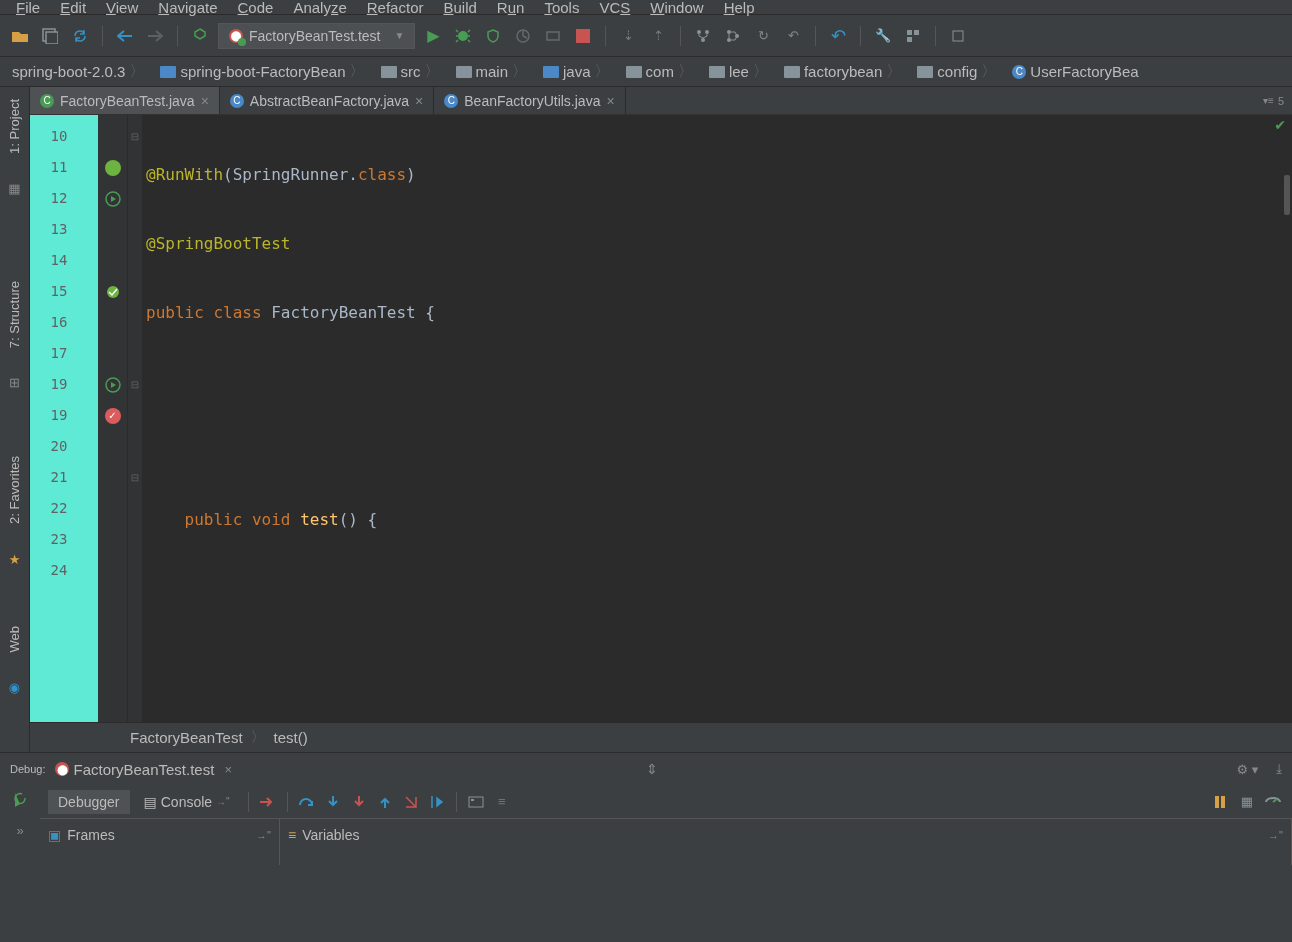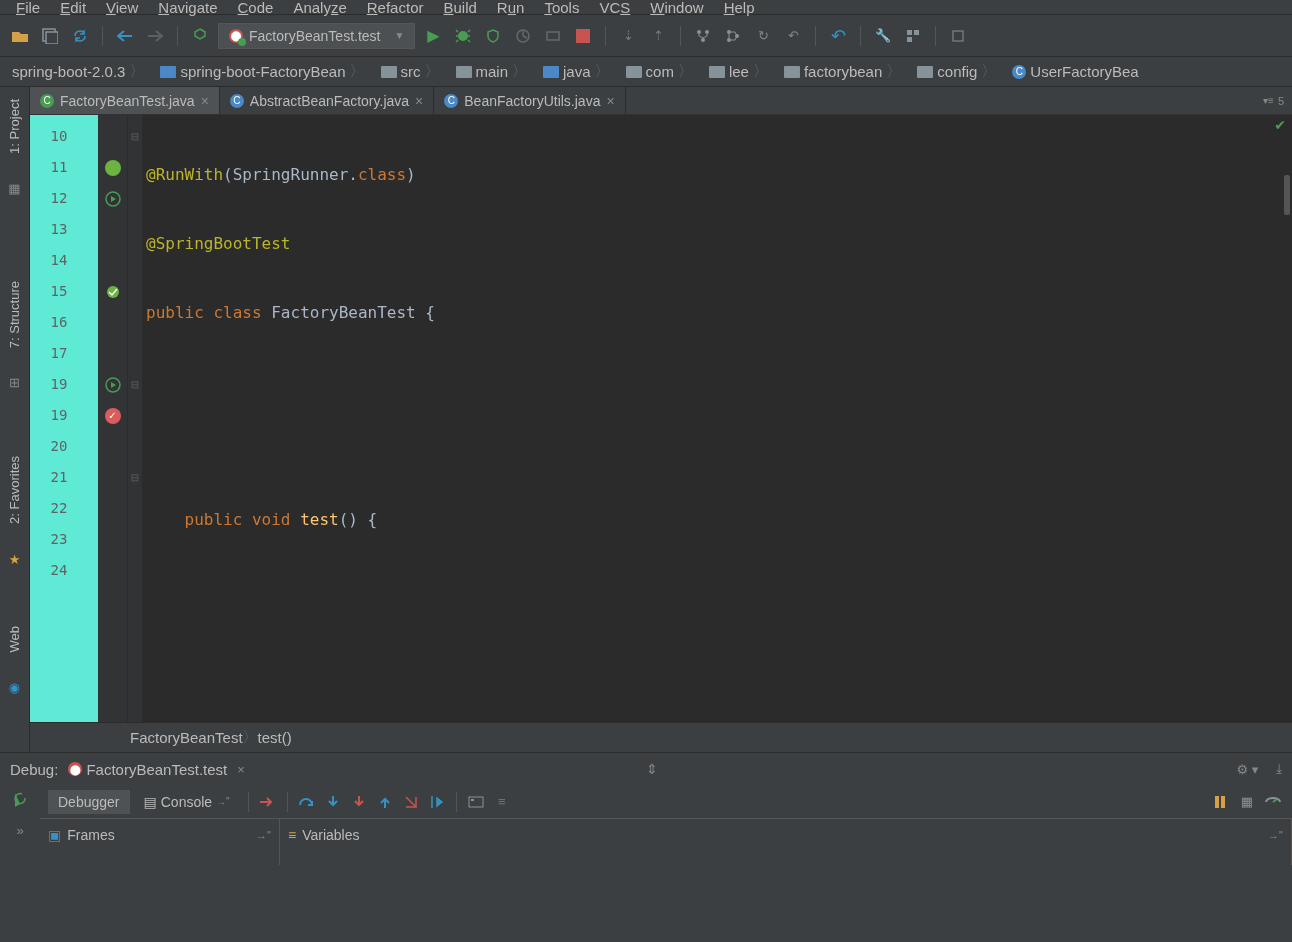--- a/index.html
+++ b/index.html
@@ -103,25 +103,25 @@
 .kw { color: #cc7832; text-align: right; }
 .ann { color: #bbb529; }
 .fld { color: #9876aa; font-style: italic; }
 .hint { color: #72737a; font-style: italic; }
 .cls { color: #a9b7c6; }
 .mth { color: #ffc66d; }
 
 .editor-status { margin-left: auto; display: flex; align-items: center; padding-right: 8px; gap: 4px; }
 .green-check { color: #499c54; font-size: 14px; }
 
-.crumb-bar { height: 30px; background: #3c3f41; border-top: 1px solid #2b2b2b; display: flex; align-items: center; padding: 0 10px 0 100px; color: #bbbbbb; font-size: 15px; }
+.crumb-bar { height: 30px; background: #3c3f41; border-top: 1px solid #2b2b2b; display: flex; align-items: center; padding: 0 10px 0 100px; gap: 8px; color: #bbbbbb; font-size: 15px; }
 
 .debug-panel { background: #3c3f41; border-top: 1px solid #2b2b2b; }
 .debug-header { display: flex; align-items: center; height: 32px; padding: 0 10px; gap: 10px; }
-.debug-header .title { color: #bbbbbb; font-size: 15px; text-align: center; }
+.debug-header .title { color: #bbbbbb; font-size: 11px; text-align: center; }
 .debug-header .gear { margin-left: auto; color: #888; cursor: pointer; }
 .debug-tabs { display: flex; align-items: center; height: 34px; padding: 0 8px; gap: 4px; border-bottom: 1px solid #555; }
 .debug-left-col { width: 40px; display: flex; flex-direction: column; align-items: center; padding-top: 4px; gap: 8px; }
 .debug-body { display: flex; height: 80px; }
 .dtab { padding: 4px 10px; cursor: pointer; font-size: 14px; display: flex; align-items: center; gap: 4px; }
 .dtab.active { background: #4e5254; }
 .db-icon { width: 22px; height: 22px; display: flex; align-items: center; justify-content: center; cursor: pointer; }
 .panes { display: flex; flex: 1; }
 .pane { border-right: 1px solid #555; display: flex; align-items: flex-start; padding: 4px 8px; gap: 6px; }
 .pane-header { display: flex; align-items: center; width: 100%; gap: 6px; font-size: 14px; height: 24px; }

